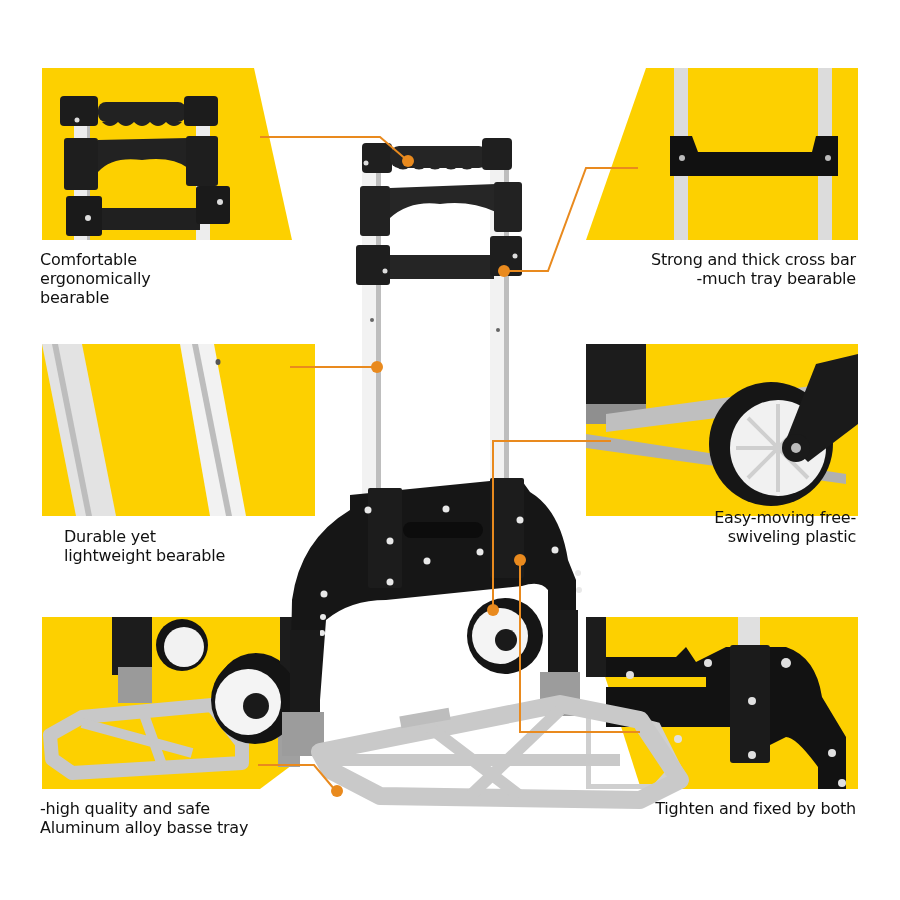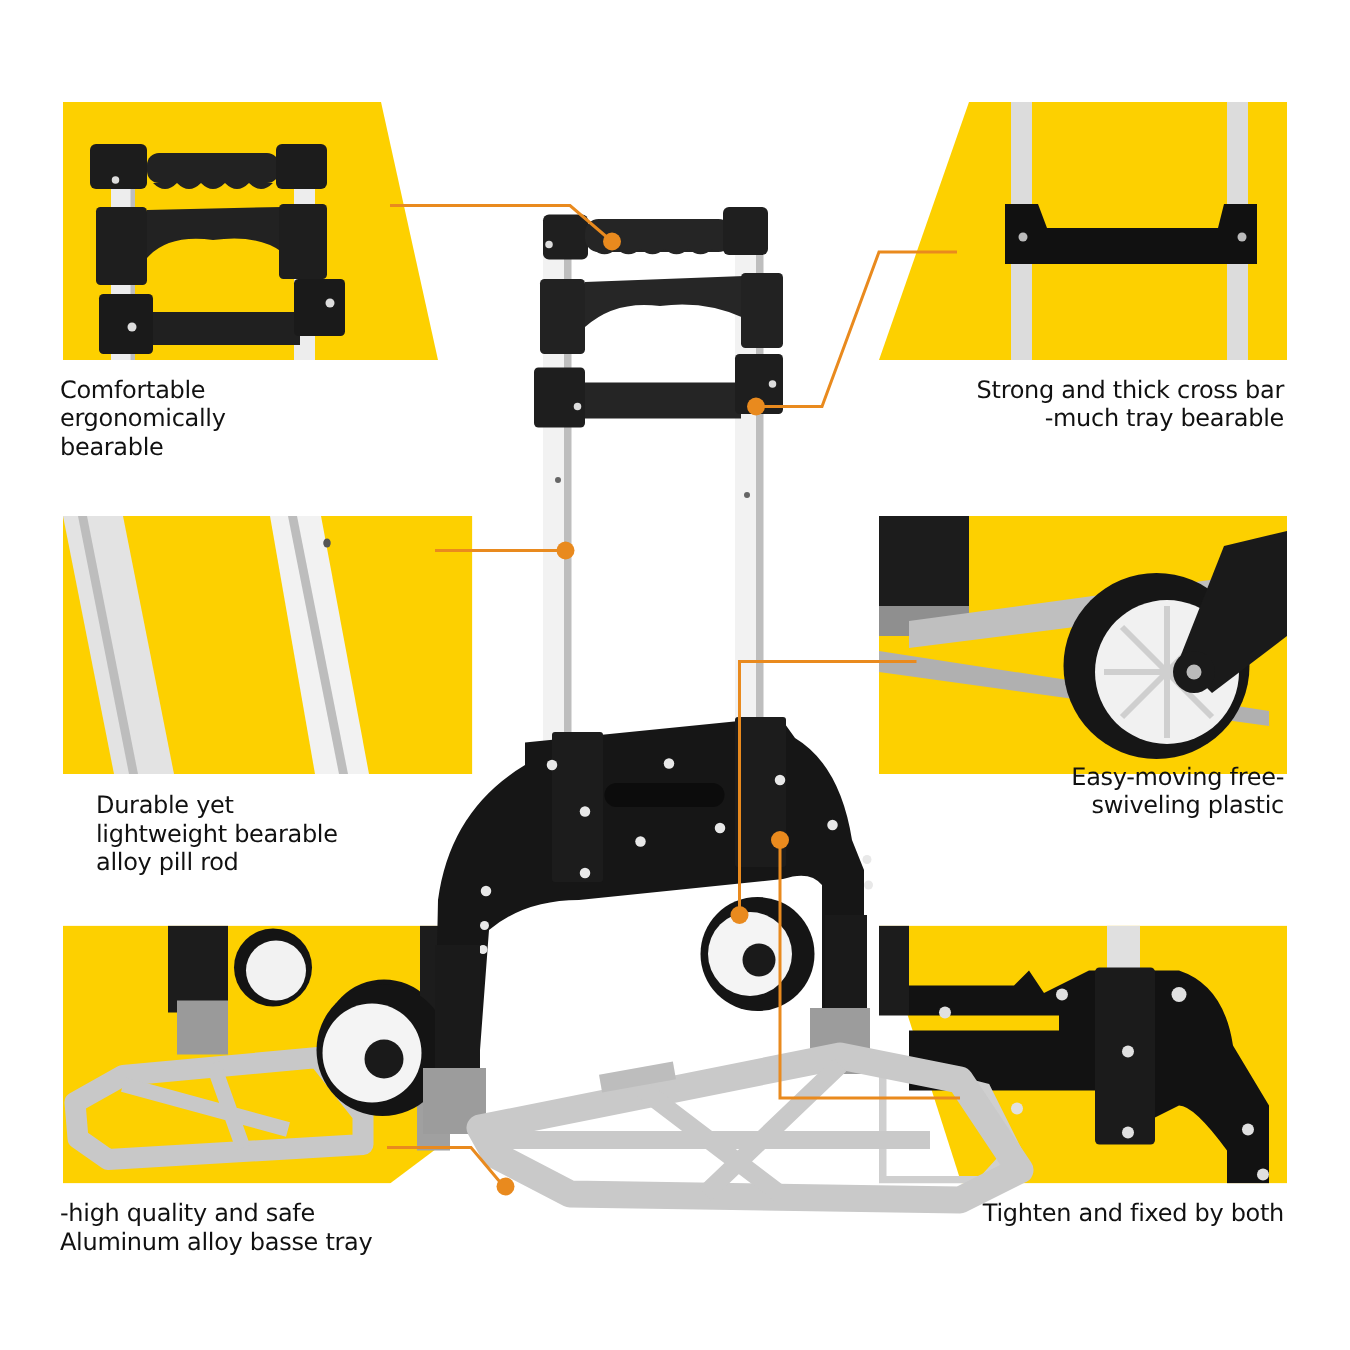--- a/index.html
+++ b/index.html
@@ -68,21 +68,20 @@
     <polygon points="0,0 40,0 74,172 34,172" fill="#E3E3E3"></polygon>
     <polygon points="10,0 16,0 50,172 44,172" fill="#BDBDBD"></polygon>
     <polygon points="138,0 172,0 204,172 168,172" fill="#F2F2F2"></polygon>
     <polygon points="150,0 156,0 190,172 184,172" fill="#BDBDBD"></polygon>
     <ellipse cx="176" cy="18" rx="2.5" ry="3" fill="#555"></ellipse>
   </svg>
 </div>
 <div class="caption" style="left:40px; top:527px;margin-left:24px;">
   <span>Durable yet</span>
   <span>lightweight bearable</span>
-  <span>alloy pill rod</span>
 </div>
 
 <div class="panel" style="left:586px; top:344px; width:272px; height:172px;">
   <svg viewBox="0 0 272 172">
     <rect x="0" y="0" width="272" height="172" fill="#FDD000"></rect>
     <rect x="0" y="0" width="60" height="60" fill="#1C1C1C"></rect>
     <path d="M0 60 L60 60 L60 80 L0 80 Z" fill="#8F8F8F"></path>
     <path d="M20 70 L240 40 L240 60 L20 88 Z" fill="#BFBFBF"></path>
     <path d="M0 90 L260 130 L260 140 L0 104 Z" fill="#B0B0B0"></path>
     <circle cx="185" cy="100" r="62" fill="#161616"></circle>

